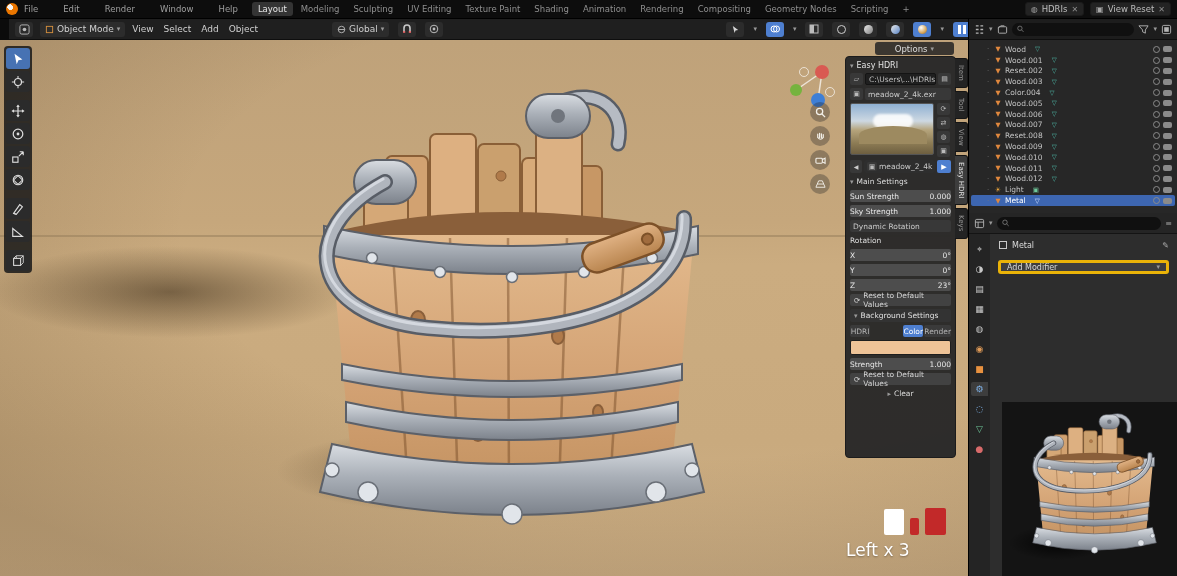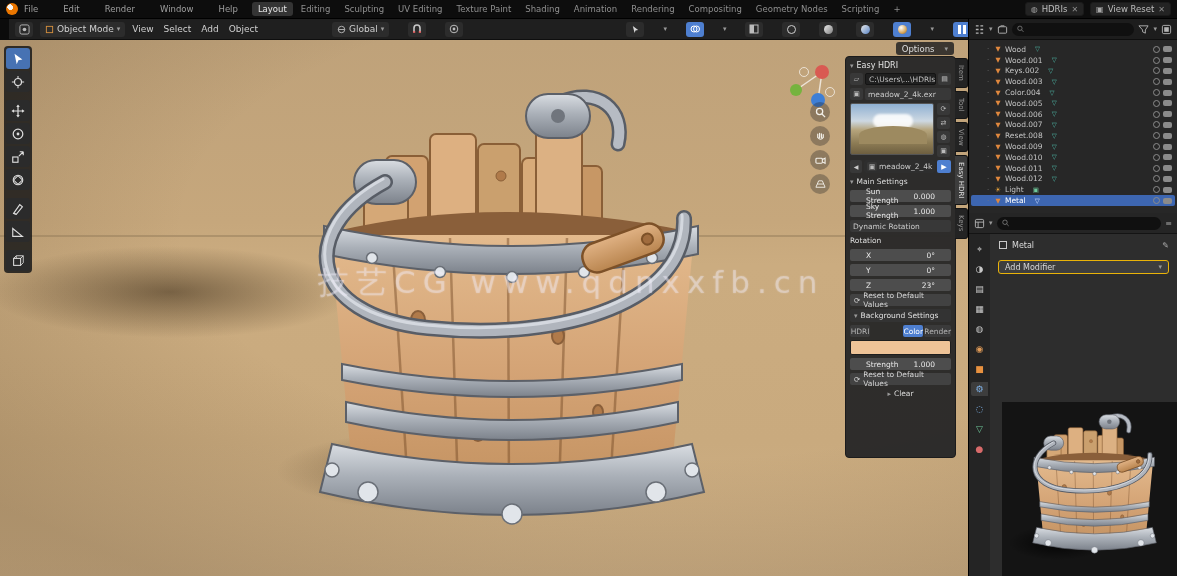--- a/index.html
+++ b/index.html
@@ -24,21 +24,21 @@
   .sel-chip .x { color:#8a8a8a; font-size:8px; }
   .mini-glyph { font-size:8px; color:#a8a8a8; }
 
   
   .hdr2 { position:absolute; left:0; top:19px; width:968px; height:21px; background:#1f1f1f;
           display:flex; align-items:center; gap:7px; padding:0 6px; font-size:9px;
           color:#cfcfcf; border-bottom:1px solid #0e0e0e; z-index:6;margin-left:9px; }
   .chip { display:flex; align-items:center; gap:3px; background:#2c2c2c; border-radius:3px;
           padding:1px 5px; height:15px; }
   .vh-menus { display:flex; gap:10px; }
-  .grp { display:flex; gap:19px; align-items:center; }
+  .grp { display:flex; gap:9px; align-items:center; }
   .icochip { width:18px; height:15px; background:#2c2c2c; border-radius:3px; display:flex;
              align-items:center; justify-content:center; }
   .icochip.blue { background:#4e7fd0; }
   .sphere { width:9px; height:9px; border-radius:50%; background:linear-gradient(135deg,#e9e9e9,#808080); }
   .sphere.wire { background:none; border:1px solid #cfcfcf; }
   .sphere.mat  { background:linear-gradient(135deg,#e8e8e8,#5a86c8); }
   .sphere.rend { background:radial-gradient(circle at 35% 30%,#fff,#d9a75a 60%,#7a5b2e); }
   .caret { font-size:7px; color:#9a9a9a; }
   .pausebars { display:flex; gap:2px; }
   .pausebars i { width:3px; height:9px; background:#fff; display:block; }
@@ -73,23 +73,23 @@
   .tool.active { background:#4772b3; }
   .tool svg { width:14px; height:14px; }
   .tgap { height:4px; }
 
   
   .gizmo { position:absolute; left:782px; top:20px; width:56px; height:56px; }
   .navbtns { position:absolute; left:810px; top:62px; display:flex; flex-direction:column; gap:4px; }
   .navbtn { width:20px; height:20px; border-radius:50%; background:rgba(40,40,40,0.35);
             display:flex; align-items:center; justify-content:center; color:#e8e4dc; font-size:10px; }
 
-  .options-btn { position:absolute; right:14px; top:2px; height:13px; display:flex; gap:10px;
+  .options-btn { position:absolute; right:14px; top:2px; height:13px; display:flex; gap:3px;
                  align-items:center; font-size:8.5px; color:#ddd; background:rgba(35,35,35,0.85);
-                 border-radius:3px; padding:0 6px; z-index:4; }
+                 border-radius:3px; padding:0 20px; z-index:4; }
 
   
   .watermark { position:absolute; left:318px; top:222px; font-size:31px; letter-spacing:7px;
                color:rgba(238,233,248,0.34); text-shadow:0 0 2px rgba(255,255,255,0.28);
                white-space:nowrap; z-index:2; }
 
   
   .keys { position:absolute; left:846px; top:468px; z-index:3; }
   .keys .boxes { display:flex; align-items:flex-end; gap:6px; margin-left:38px; }
   .kb-white { width:20px; height:26px; background:#fff; border-radius:2px; }
@@ -111,21 +111,21 @@
          align-items:center; justify-content:space-between; overflow:hidden; white-space:nowrap;gap:44px; }
   .thumbrow { display:flex; gap:3px; }
   .thumb { width:84px; height:52px; border:1px solid #555; border-radius:2px; overflow:hidden;
            background:linear-gradient(180deg,#8fb0d2 0%,#cdd8e2 34%,#b5a47c 52%,#8d7c55 78%,#6e5f40 100%);
            position:relative; }
   .thumb .cloud { position:absolute; left:22px; top:10px; width:40px; height:14px; border-radius:8px;
                   background:rgba(255,255,255,0.85); filter:blur(1px); }
   .thumb .hill { position:absolute; left:8px; top:22px; width:68px; height:18px; border-radius:50% 50% 0 0;
                  background:#9d8a60; }
   .thumbicons { display:flex; flex-direction:column; gap:2px; }
-  .slider { background:#4d4d4d; border-radius:2px; height:12px; padding:0 16px; display:flex;
+  .slider { background:#4d4d4d; border-radius:2px; height:12px; padding:0 0; display:flex;
             align-items:center; justify-content:space-between; color:#e8e8e8; }
   .hbtn { background:#424242; border-radius:2px; height:12px; padding:0 4px; display:flex;
           align-items:center; justify-content:center; gap:3px; color:#d5d5d5; }
   .sect { display:flex; align-items:center; gap:3px; color:#dedede; height:11px; }
   .secthdr { background:#333; border-radius:2px; height:13px; display:flex; align-items:center;
              gap:3px; padding:0 4px; color:#e0e0e0; }
   .seg { display:flex; gap:1px; }
   .seg > div { flex:1; height:12px; background:#3a3a3a; color:#b5b5b5; display:flex;
                align-items:center; justify-content:center; border-radius:2px; }
   .seg > div.active { background:#4e7fd0; color:#fff;margin-left:32px; }
@@ -168,21 +168,21 @@
            border-left:1px solid #000; z-index:4; }
   .pr-hdr { height:21px; background:#252525; border-bottom:1px solid #141414; display:flex;
             align-items:center; gap:4px; padding:0 5px; }
   .ptabs { position:absolute; left:0; top:21px; bottom:0; width:21px; background:#242424;
            display:flex; flex-direction:column; gap:6px; padding-top:8px; align-items:center; }
   .ptab { width:17px; height:14px; display:flex; align-items:center; justify-content:center;
           font-size:9px; border-radius:2px 0 0 2px; }
   .ptab.active { background:#3d3d3d; }
   .pr-body { position:absolute; left:21px; top:21px; right:0; bottom:0; padding:6px 8px; }
   .crumb { display:flex; align-items:center; gap:4px; font-size:8px; color:#ddd; }
-  .addmod { margin-top:10px; height:14px; background:#3e3e3e; border:1px solid #eab308; border-radius:3px;
+  .addmod { margin-top:10px; height:14px; background:#3e3e3e; border:3px solid #eab308; border-radius:3px;
             display:flex; align-items:center; justify-content:space-between; padding:0 6px;
             font-size:8px; color:#d8d8d8; }
 
   
   .pip { position:absolute; left:1002px; top:402px; width:175px; height:174px; background:#141414;
          z-index:7; overflow:hidden; }
   .pip-shadow { position:absolute; left:-10px; top:118px; width:130px; height:46px;
                 background:radial-gradient(closest-side, rgba(0,0,0,0.8), rgba(0,0,0,0) 75%); }
   .pip svg { position:absolute; left:14px; top:8px; }
 </style>
@@ -272,21 +272,21 @@
 
   <div>File</div>
       <div>Edit</div>
       <div>Render</div>
       <div>Window</div>
       <div>Help</div>
     </div>
   <div class="ws-tabs">
 
   <div class="active">Layout</div>
-      <div>Editing</div>
+      <div>Modeling</div>
       <div>Sculpting</div>
       <div>UV Editing</div>
       <div>Texture Paint</div>
       <div>Shading</div>
       <div>Animation</div>
       <div>Rendering</div>
       <div>Compositing</div>
       <div>Geometry Nodes</div>
       <div>Scripting</div>
       <div>+</div>
@@ -422,21 +422,20 @@
 <div class="viewport">
   <div class="vignette"></div>
   <div class="horizon"></div>
   <div class="shadow-wedge"></div>
   <div class="shadow-ground"></div>
 
   <svg class="bucket-main" viewBox="0 0 466 452">
     <use href="#bucketArt"></use>
   </svg>
 
-  <div class="watermark">技艺CG  www.qdnxxfb.cn</div>
 
   <div class="tools">
     <div class="tool active">
       <svg viewBox="0 0 16 16">
           <path d="M4,2 L13,8.5 L8.5,9.3 L6.5,14 Z" fill="#fff"></path>
         </svg>
     </div>
     <div class="tool">
       <svg viewBox="0 0 16 16">
           <circle cx="8" cy="8" r="4" fill="none" stroke="#ddd" stroke-width="1.4"></circle>
@@ -629,20 +628,28 @@
 
   <div class="vtabs">
 
   <div class="vtab">Item</div>
       <div class="vtab">Tool</div>
       <div class="vtab">View</div>
       <div class="vtab active">Easy HDRI</div>
       <div class="vtab">Keys</div>
     </div>
 
+  <div class="keys">
+    <div class="boxes">
+      <span class="kb-white"></span>
+      <span class="kb-sm"></span>
+      <span class="kb-big"></span>
+    </div>
+    <div class="label">Left x 3</div>
+  </div>
 </div>
 
 <div class="outliner">
 
 <div class="ol-row t-mesh">
       <span class="ol-dot">·</span>
       <span class="ol-ico">▼</span>
       <span class="ol-name">Wood</span>
       <span class="ol-badge">▽</span>
       <span class="flex1"></span>
@@ -654,21 +661,21 @@
       <span class="ol-ico">▼</span>
       <span class="ol-name">Wood.001</span>
       <span class="ol-badge">▽</span>
       <span class="flex1"></span>
       <span class="eye"></span>
       <span class="cam"></span>
     </div>
     <div class="ol-row t-mesh">
       <span class="ol-dot">·</span>
       <span class="ol-ico">▼</span>
-      <span class="ol-name">Keys.002</span>
+      <span class="ol-name">Reset.002</span>
       <span class="ol-badge">▽</span>
       <span class="flex1"></span>
       <span class="eye"></span>
       <span class="cam"></span>
     </div>
     <div class="ol-row t-mesh">
       <span class="ol-dot">·</span>
       <span class="ol-ico">▼</span>
       <span class="ol-name">Wood.003</span>
       <span class="ol-badge">▽</span>

